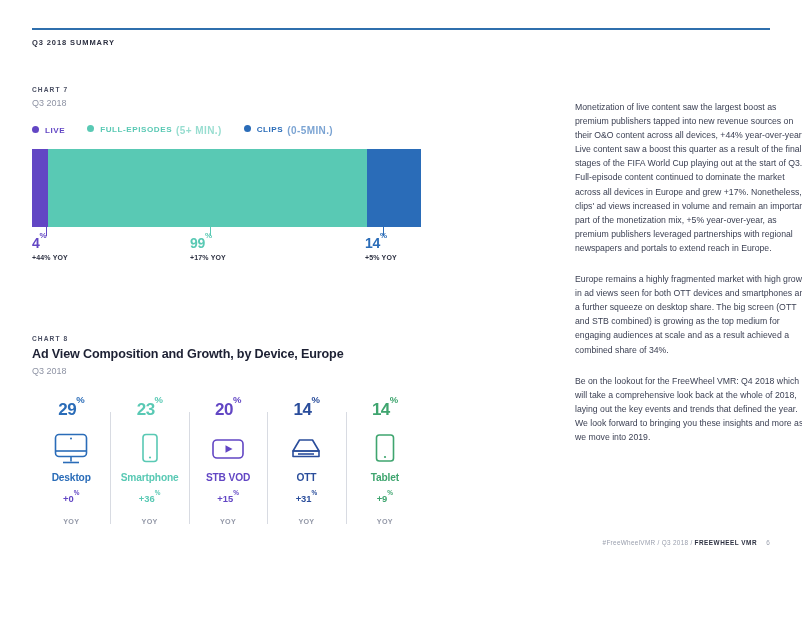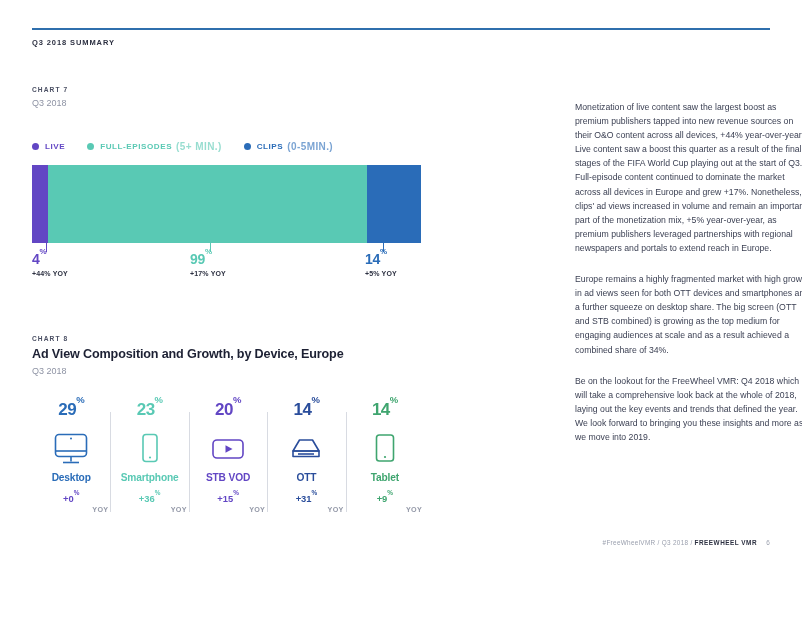--- a/index.html
+++ b/index.html
@@ -16,21 +16,21 @@
     letter-spacing:.9px;color:#2d3142;}
 
   
   .left{position:absolute;left:32px;top:86px;width:400px;}
   .chart-tag{font-size:6.6px;font-weight:bold;letter-spacing:1.1px;color:#4a4f63;margin-bottom:5px;}
   .chart-title{font-size:12.6px;font-weight:bold;color:#1c2033;letter-spacing:-.15px;line-height:1.2;}
   .chart-sub{font-size:9px;color:#8e93a4;margin-top:4px;font-weight:normal;}
 
   
   .legend{display:flex;align-items:center;margin-top:17px;}
-  .leg{display:flex;align-items:center;margin-right:22px;margin-top:16px;}
+  .leg{display:flex;align-items:flex-start;margin-right:22px;}
   .dot{width:7px;height:7px;border-radius:50%;margin-right:6px;flex:none;}
   .leg-main{font-size:8.1px;font-weight:bold;letter-spacing:.55px;}
   .leg-sub{font-size:10px;font-weight:bold;letter-spacing:.4px;margin-left:4px;opacity:.62;}
 
   
   .bar-wrap{position:relative;margin-top:13px;width:389px;}
   .bar{display:flex;height:78px;width:389px;overflow:hidden;}
   .seg{height:100%;}
   .ticks{position:relative;height:9px;width:389px;}
   .tick{position:absolute;top:0;width:1px;height:9px;}
@@ -44,21 +44,21 @@
   .left2{position:absolute;left:32px;top:335px;width:400px;}
   .devices{display:flex;margin-top:24px;width:392px;}
   .dev{flex:1;position:relative;text-align:center;padding:0 2px;}
   .dev + .dev::before{content:"";position:absolute;left:0;top:12px;bottom:2px;width:1px;background:#d8dbe2;}
   .dev .share{font-size:17px;font-weight:bold;line-height:1;letter-spacing:-.5px;}
   .dev .share sup{font-size:9.5px;position:relative;top:-.55em;font-weight:bold;}
   .icon-box{height:44px;display:flex;align-items:center;justify-content:center;margin-top:9px;}
   .dev .dname{font-size:10.2px;font-weight:bold;margin-top:1px;letter-spacing:-.15px;}
   .dev .growth{font-size:9.4px;font-weight:bold;margin-top:10px;line-height:1;}
   .dev .growth sup{font-size:6.4px;position:relative;top:-.5em;}
-  .dev .yoylab{font-size:7.2px;font-weight:bold;color:#9499a8;margin-top:2px;letter-spacing:.3px;text-align:right;}
+  .dev .yoylab{font-size:7.2px;font-weight:bold;color:#9499a8;margin-top:14px;letter-spacing:.3px;}
 
   
   .right{position:absolute;left:529px;top:100px;width:237px;margin-left:46px;}
   .right p{margin:0 0 17px 0;font-size:8.7px;line-height:1.62;color:#3a3f52;}
 
   
   .footer{position:absolute;right:32px;bottom:18px;font-size:6.4px;color:#9ba0ae;letter-spacing:.3px;white-space:nowrap;}
   .footer b{color:#2d3142;letter-spacing:.5px;}
   .footer .pg{margin-left:7px;color:#9ba0ae;}
 </style>

